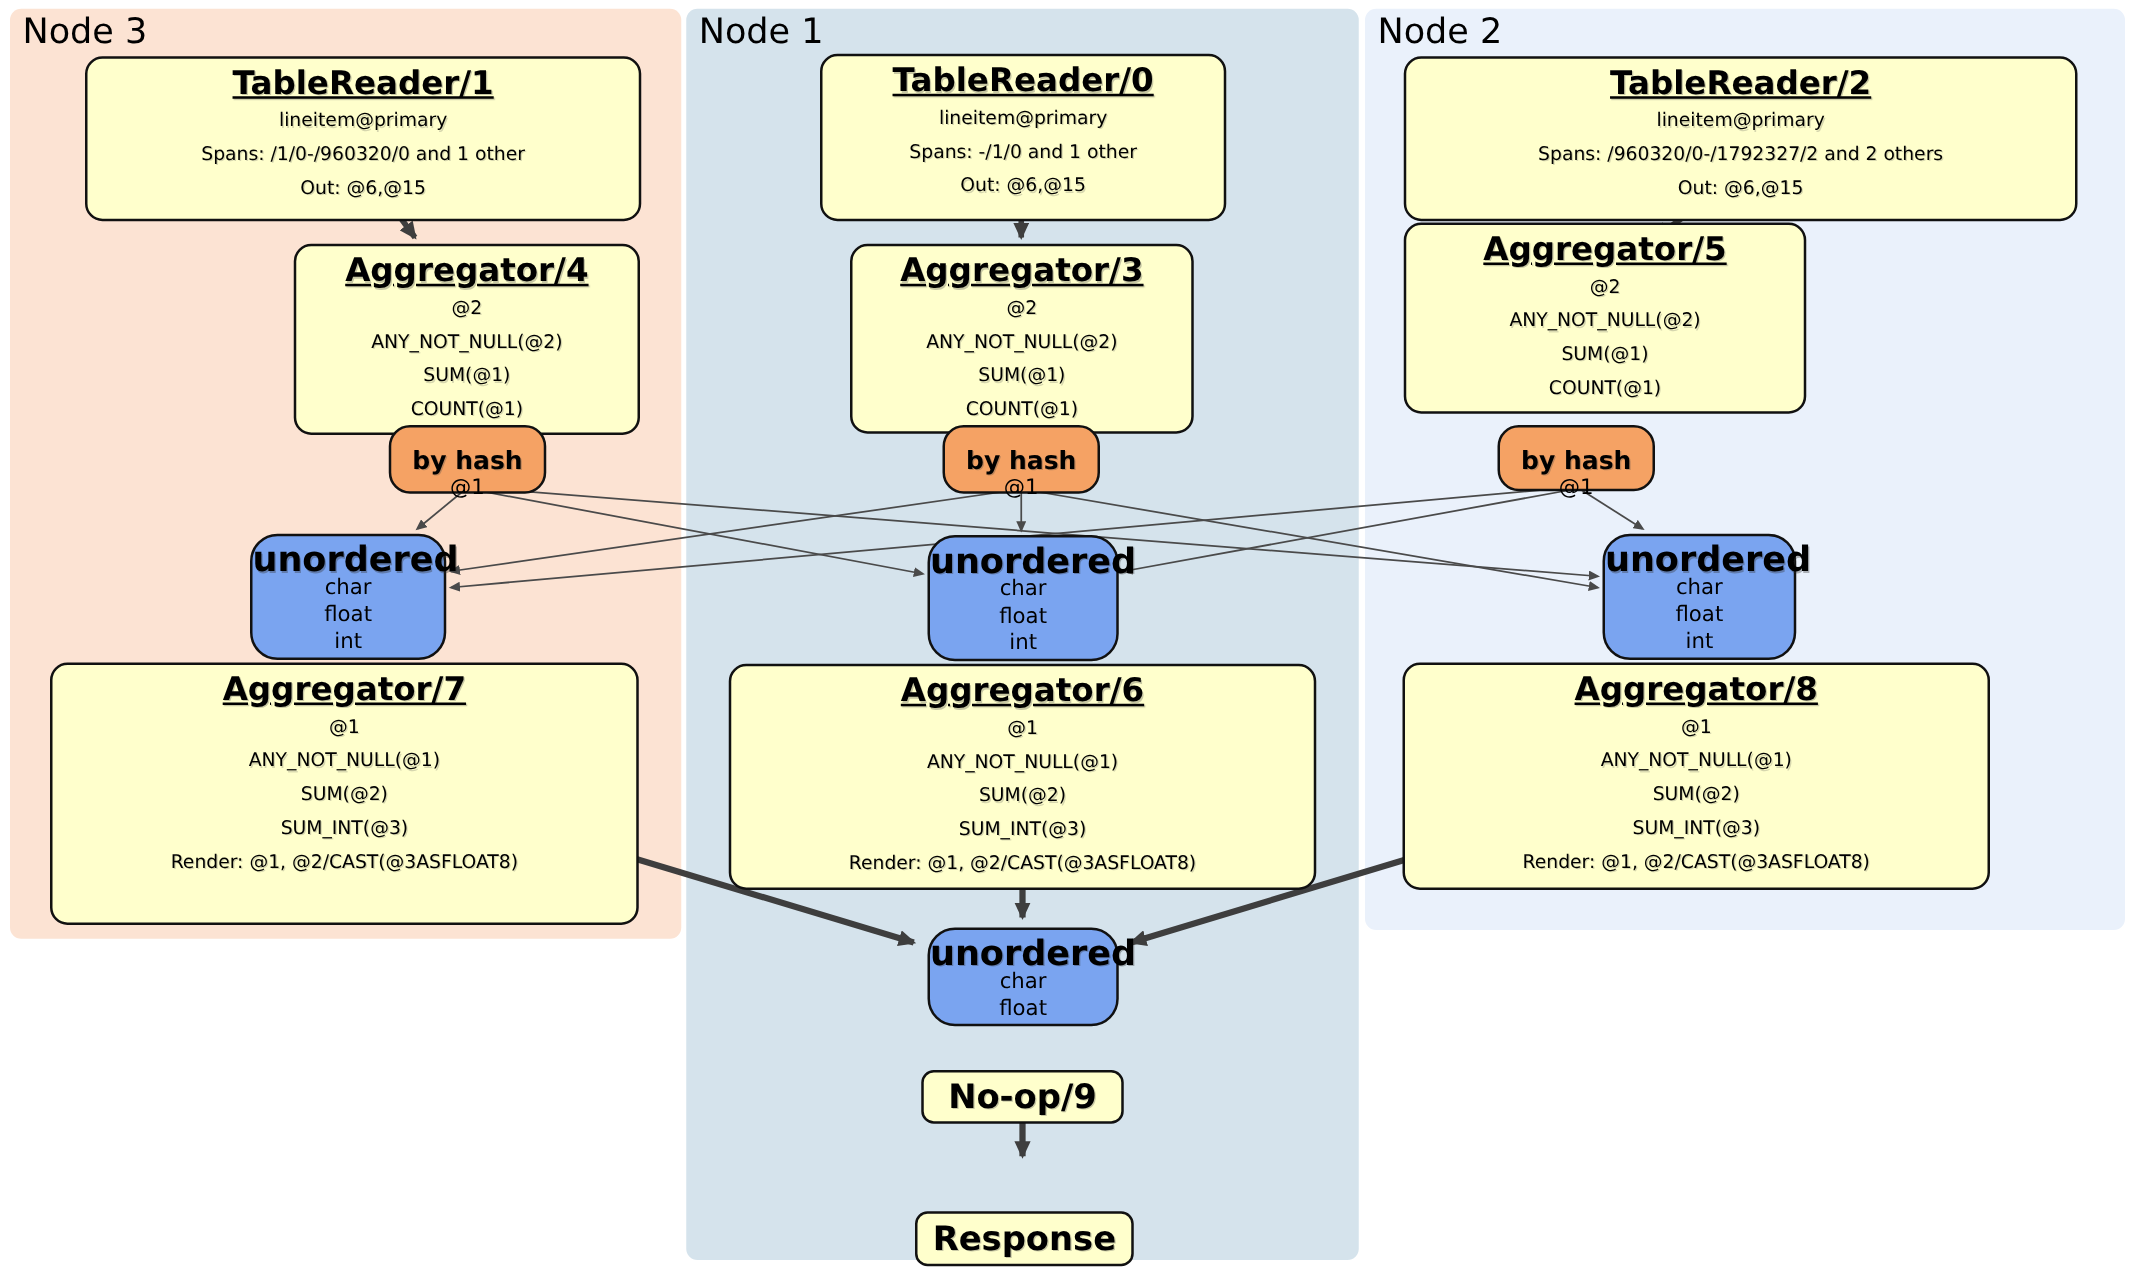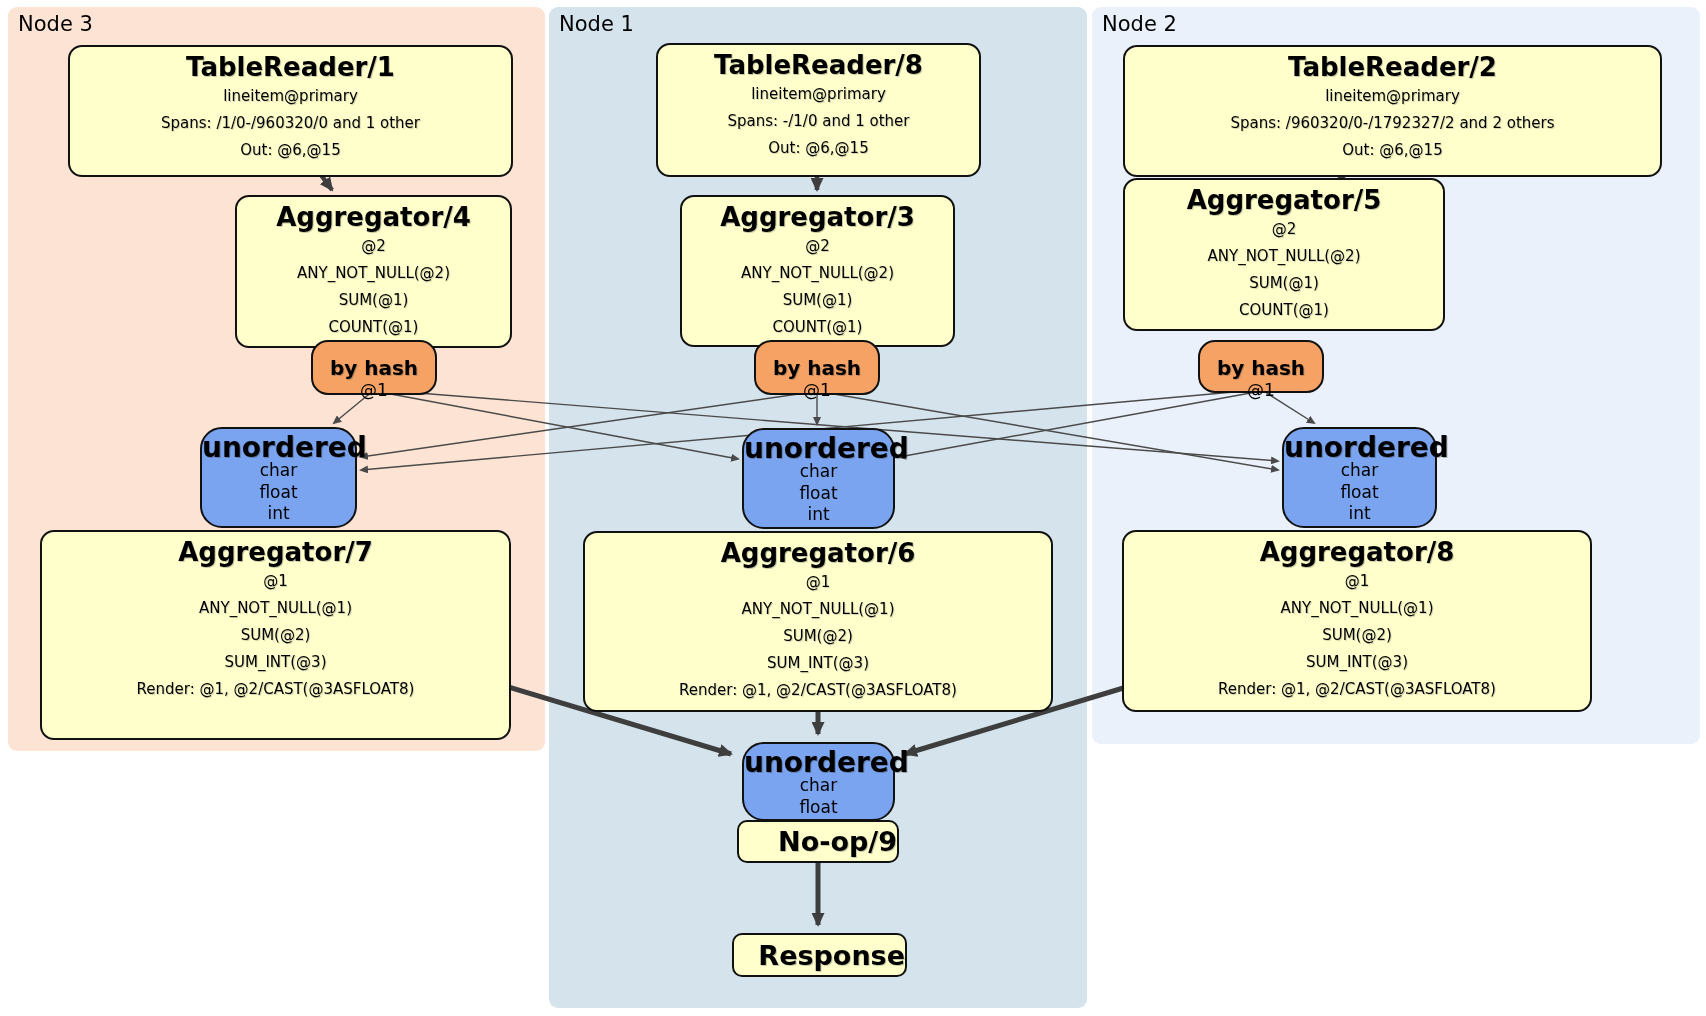--- a/index.html
+++ b/index.html
@@ -14,29 +14,29 @@
     --edge-color:#3e3e3e;
   }
   html,body{margin:0;padding:0;background:#fff;}
   .canvas{
     position:relative;width:1706px;height:1016px;overflow:hidden;
     background:var(--canvas-bg);
     font-family:"DejaVu Sans","Liberation Sans",sans-serif;
     color:#000;
   }
   .region{position:absolute;border-radius:9px;z-index:0;}
-  .region-label{position:absolute;left:10px;top:5px;font-size:21px;line-height:25px;}
+  .region-label{position:absolute;left:10px;top:5px;font-size:28px;line-height:25px;}
   .edges{position:absolute;left:0;top:0;z-index:1;}
   .pbox{
     position:absolute;background:var(--processor-fill);
     border:2px solid var(--box-border);border-radius:14px;
     box-sizing:border-box;text-align:center;padding-top:5px;z-index:2;
   }
   .pbox-title{font-weight:bold;font-size:26px;line-height:31px;white-space:nowrap;
-    text-shadow:1px 1px 0 rgba(70,70,70,0.30);}
+    text-shadow:1px 1px 0 rgba(70,70,70,0.30);text-decoration:underline;}
   .pbox-line{font-size:15px;line-height:27px;white-space:nowrap;
     text-shadow:1px 1px 0 rgba(70,70,70,0.22);}
   .router{
     position:absolute;background:var(--router-fill);
     border:2px solid var(--box-border);border-radius:17px;
     box-sizing:border-box;text-align:center;padding-top:14px;z-index:3;
   }
   .router-title{font-weight:bold;font-size:20px;line-height:24px;
     text-shadow:1px 1px 0 rgba(70,70,70,0.30);}
   .router-sub{font-size:17px;line-height:21px;}
@@ -44,23 +44,23 @@
     position:absolute;background:var(--sync-fill);
     border:2px solid var(--box-border);border-radius:22px;
     box-sizing:border-box;text-align:center;padding-top:6px;z-index:3;
   }
   .sync-title{font-weight:bold;font-size:28px;line-height:25px;
     text-shadow:1px 1px 0 rgba(50,50,50,0.35);}
   .sync-line{font-size:17px;line-height:21.5px;}
   .smallbox{
     position:absolute;background:var(--processor-fill);
     border:2px solid var(--box-border);border-radius:10px;
-    box-sizing:border-box;display:flex;align-items:center;justify-content:flex-end;
+    box-sizing:border-box;display:flex;align-items:center;justify-content:center;
     font-weight:bold;font-size:27px;z-index:2;
-    text-shadow:1px 1px 0 rgba(70,70,70,0.30);white-space:nowrap;
+    text-shadow:1px 1px 0 rgba(70,70,70,0.30);white-space:nowrap;margin-top:36px;
   }
 </style>
 </head>
 <body>
 
 <div class="canvas">
 
   <div class="region" style="left:8px;top:7px;width:537px;height:744px;background:var(--node3-bg);">
     <div class="region-label">Node 3</div>
   </div>
@@ -126,21 +126,21 @@
   <div class="pbox" style="left:40px;top:530px;width:471px;height:210px;">
     <div class="pbox-title">Aggregator/7</div>
     <div class="pbox-line">@1</div>
     <div class="pbox-line">ANY_NOT_NULL(@1)</div>
     <div class="pbox-line">SUM(@2)</div>
     <div class="pbox-line">SUM_INT(@3)</div>
     <div class="pbox-line">Render: @1, @2/CAST(@3ASFLOAT8)</div>
   </div>
 
   <div class="pbox" style="left:656px;top:43px;width:325px;height:134px;">
-    <div class="pbox-title">TableReader/8</div>
+    <div class="pbox-title">TableReader/0</div>
     <div class="pbox-line">lineitem@primary</div>
     <div class="pbox-line">Spans: -/1/0 and 1 other</div>
     <div class="pbox-line">Out: @6,@15</div>
   </div>
   <div class="pbox" style="left:680px;top:195px;width:275px;height:152px;">
     <div class="pbox-title">Aggregator/3</div>
     <div class="pbox-line">@2</div>
     <div class="pbox-line">ANY_NOT_NULL(@2)</div>
     <div class="pbox-line">SUM(@1)</div>
     <div class="pbox-line">COUNT(@1)</div>

